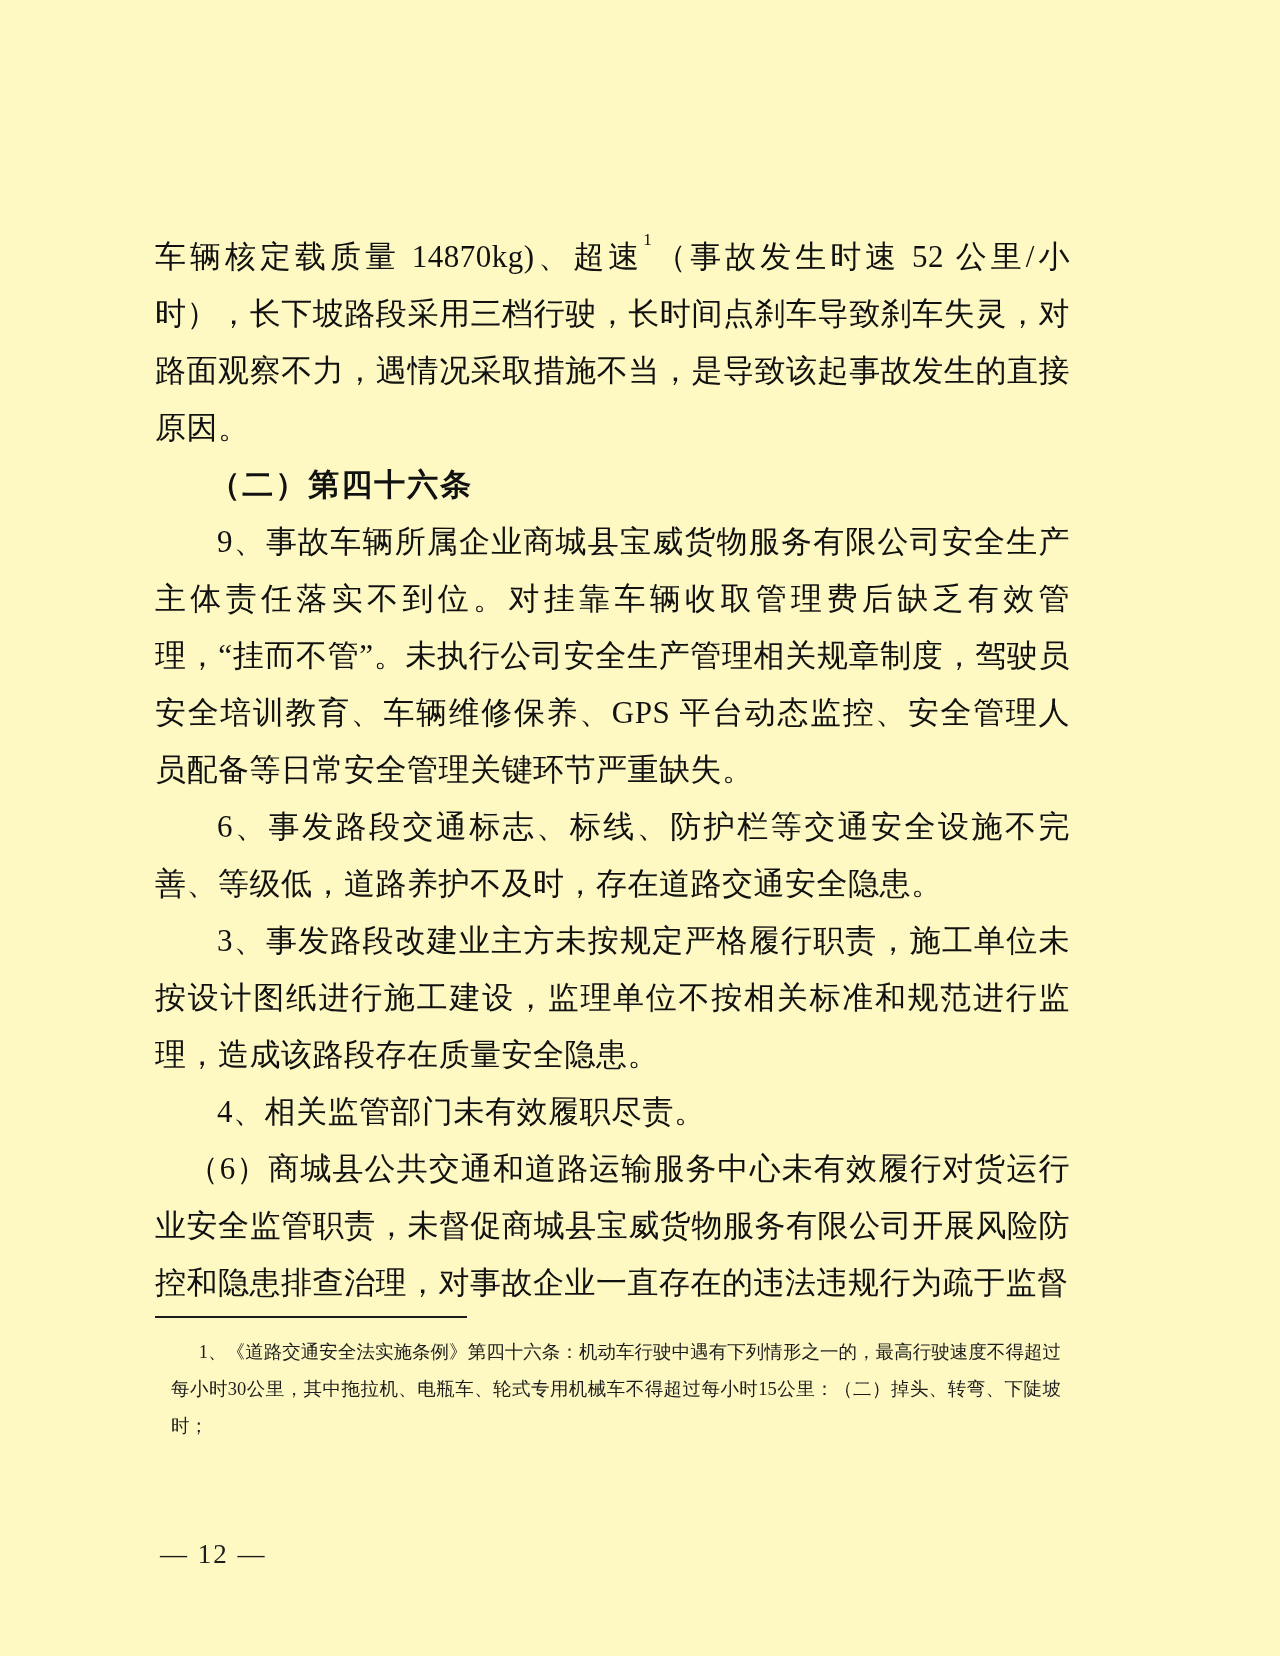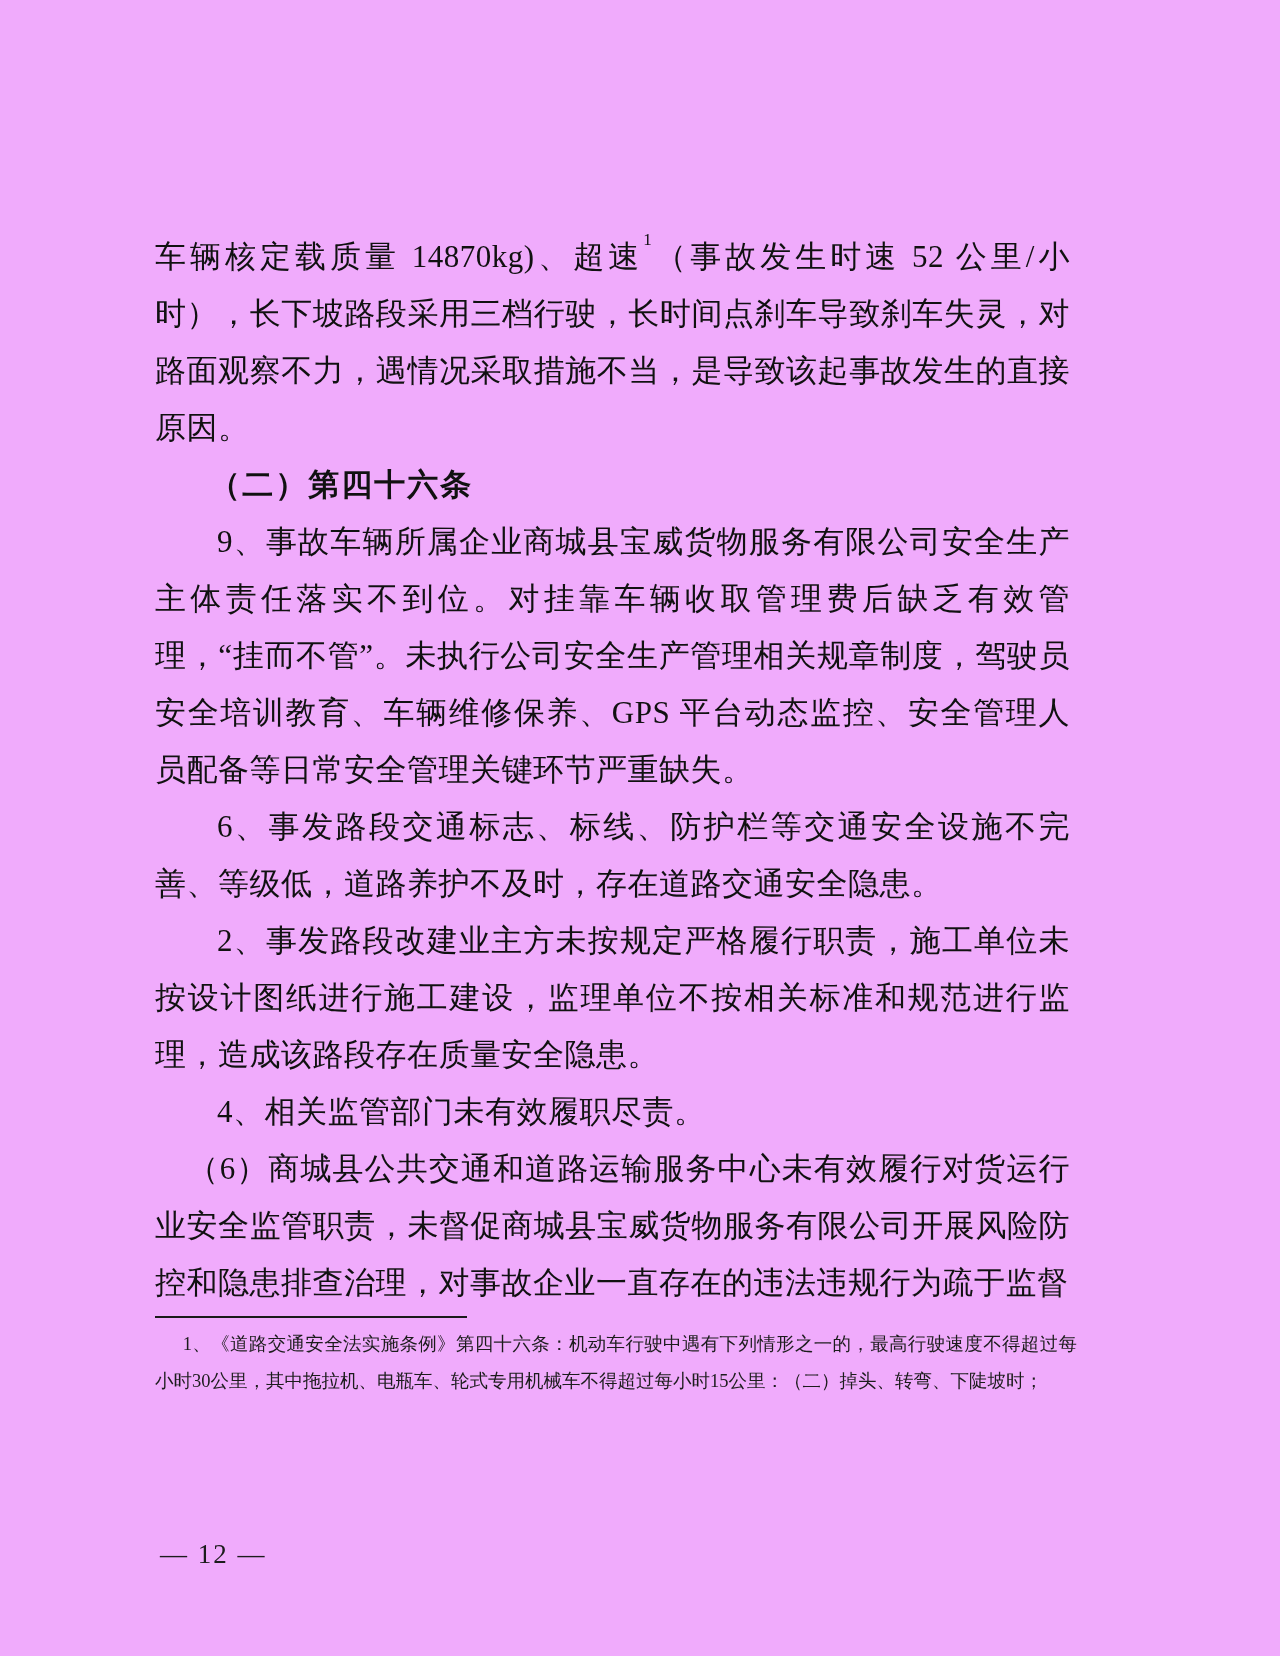--- a/index.html
+++ b/index.html
@@ -4,21 +4,21 @@
 <style>
   html, body {
     margin: 0;
     padding: 0;
     background: #ffffff;
   }
   .page {
     position: relative;
     width: 1280px;
     height: 1656px;
-    background: #f0abfc;
+    background: #fef9c3;
     color: #111111;
     font-family: "Liberation Serif", serif;
     overflow: hidden;
   }
   .content {
     position: absolute;
     left: 155px;
     top: 228px;
     width: 915px;
     font-size: 31px;
@@ -59,21 +59,21 @@
     width: 922px;
   }
   .footnote-rule {
     width: 312px;
     height: 0;
     border: none;
     border-top: 2px solid #1a1a1a;
     margin: 0 0 8px 0;
   }
   .footnote-text {
-    margin: 0;
+    margin: 16px;
     font-size: 18.5px;
     line-height: 37px;
     text-align: justify;
     text-indent: 1.5em;
     color: #1c1c1c;
   }
   .page-number {
     position: absolute;
     left: 160px;
     top: 1534px;
@@ -92,21 +92,21 @@
   <div class="content">
 
     <p class="para"><span>车辆核定载质量 14870kg)、超速</span><sup class="footnote-ref">1</sup><span>（事故发生时速 52 公里/小时），长下坡路段采用三档行驶，长时间点刹车导致刹车失灵，对路面观察不力，遇情况采取措施不当，是导致该起事故发生的直接原因。</span></p>
 
     <h3 class="section-heading">（二）第四十六条</h3>
 
     <p class="para indent-2">9、事故车辆所属企业商城县宝威货物服务有限公司安全生产主体责任落实不到位。对挂靠车辆收取管理费后缺乏有效管理，“挂而不管”。未执行公司安全生产管理相关规章制度，驾驶员安全培训教育、车辆维修保养、GPS 平台动态监控、安全管理人员配备等日常安全管理关键环节严重缺失。</p>
 
     <p class="para indent-2">6、事发路段交通标志、标线、防护栏等交通安全设施不完善、等级低，道路养护不及时，存在道路交通安全隐患。</p>
 
-    <p class="para indent-2">2、事发路段改建业主方未按规定严格履行职责，施工单位未按设计图纸进行施工建设，监理单位不按相关标准和规范进行监理，造成该路段存在质量安全隐患。</p>
+    <p class="para indent-2">3、事发路段改建业主方未按规定严格履行职责，施工单位未按设计图纸进行施工建设，监理单位不按相关标准和规范进行监理，造成该路段存在质量安全隐患。</p>
 
     <p class="para indent-2">4、相关监管部门未有效履职尽责。</p>
 
     <p class="para indent-paren">（6）商城县公共交通和道路运输服务中心未有效履行对货运行业安全监管职责，未督促商城县宝威货物服务有限公司开展风险防控和隐患排查治理，对事故企业一直存在的违法违规行为疏于监督</p>
 
   </div>
 
   <div class="footnote-area">
     <hr class="footnote-rule">
     <p class="footnote-text">1、《道路交通安全法实施条例》第四十六条：机动车行驶中遇有下列情形之一的，最高行驶速度不得超过每小时30公里，其中拖拉机、电瓶车、轮式专用机械车不得超过每小时15公里：（二）掉头、转弯、下陡坡时；</p>

